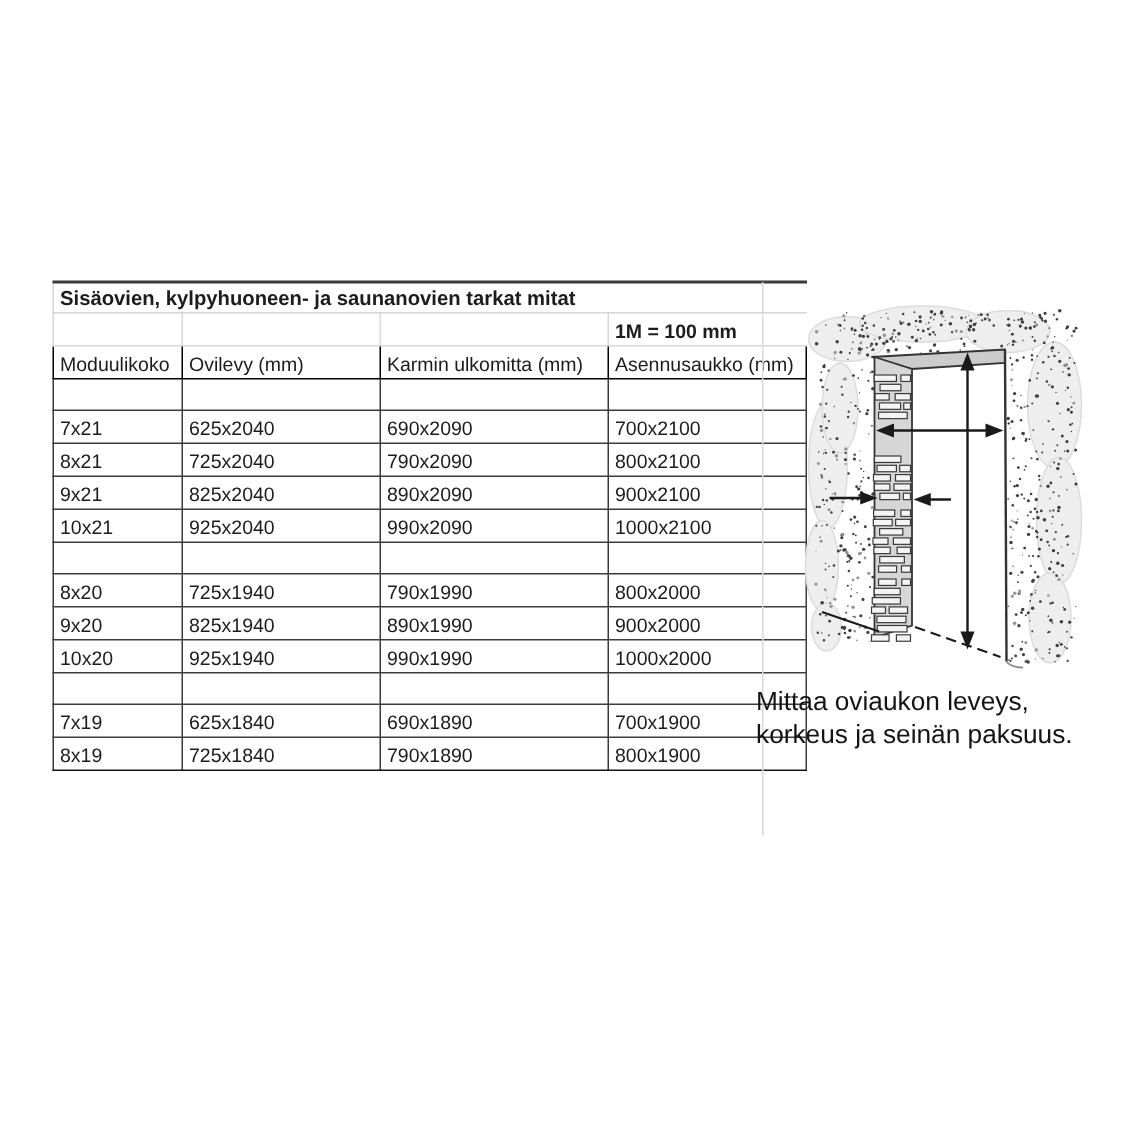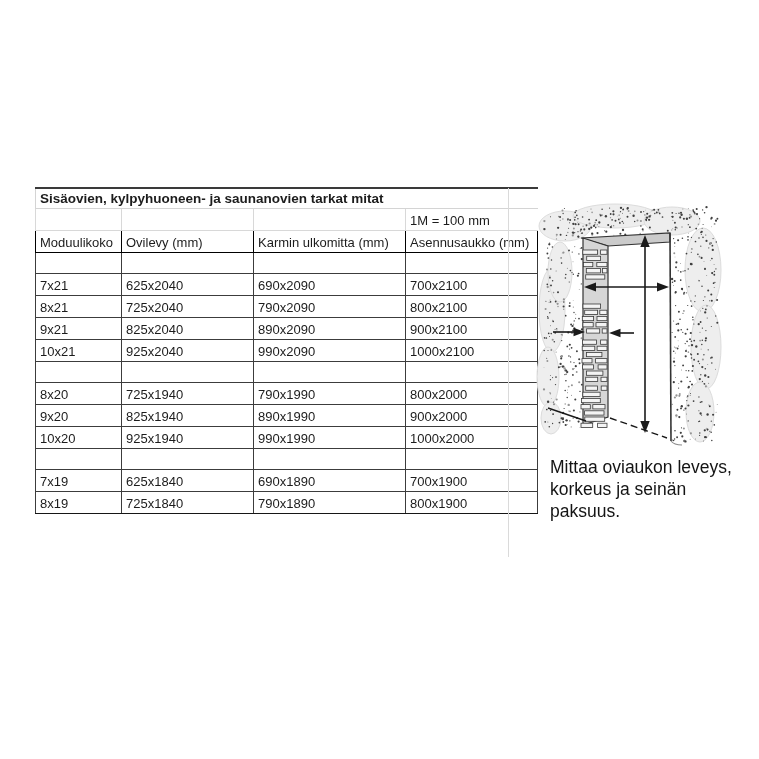--- a/index.html
+++ b/index.html
@@ -9,34 +9,34 @@
   
   .sheet-wrap{position:absolute;left:1px;top:187px;margin-left:34px;}
   table.sheet{border-collapse:collapse;table-layout:fixed;width:502px;
               font-size:13px;line-height:1.05;color:#1c1c1c;}
   table.sheet td,table.sheet th{padding:0 2px 2px 4px;vertical-align:bottom;
               white-space:nowrap;overflow:hidden;font-weight:normal;text-align:left;}
 
   tr.r-title td{height:17px;border-top:2.5px solid #3a3a3a;border-left:1px solid #d4d4d4;
               border-right:none;border-bottom:1px solid #d4d4d4;font-weight:bold;font-size:13.5px;}
   tr.r-note td{height:19px;border:1px solid #d8d8d8;}
-  tr.r-note td:last-child{border-right:none;}
+  tr.r-note td:last-child{border-right:none;font-weight:bold;}
   tr.r-head th{height:19px;border:1.7px solid #000;}
   tbody#rows td{height:19px;border:1px solid #3c3c3c;}
   tbody#rows tr.sep td{height:18px;}
   tbody#rows tr:last-child td{border-bottom:1.6px solid #161616;}
 
   
   .gridline-v{position:absolute;left:508px;top:188px;width:1px;height:369px;background:#dadada;}
 
   
   .ill{position:absolute;left:520px;top:192px;width:239px;height:268px;}
 
   
-  .caption{position:absolute;left:550px;top:456px;font-size:17.5px;line-height:22px;color:#141414;}
+  .caption{position:absolute;left:504px;top:456px;font-size:17.5px;line-height:22px;color:#141414;}
 </style>
 </head>
 <body>
 
 <div class="page">
 
   <div class="sheet-wrap">
     <table class="sheet">
       <colgroup>
         <col style="width:86px">

